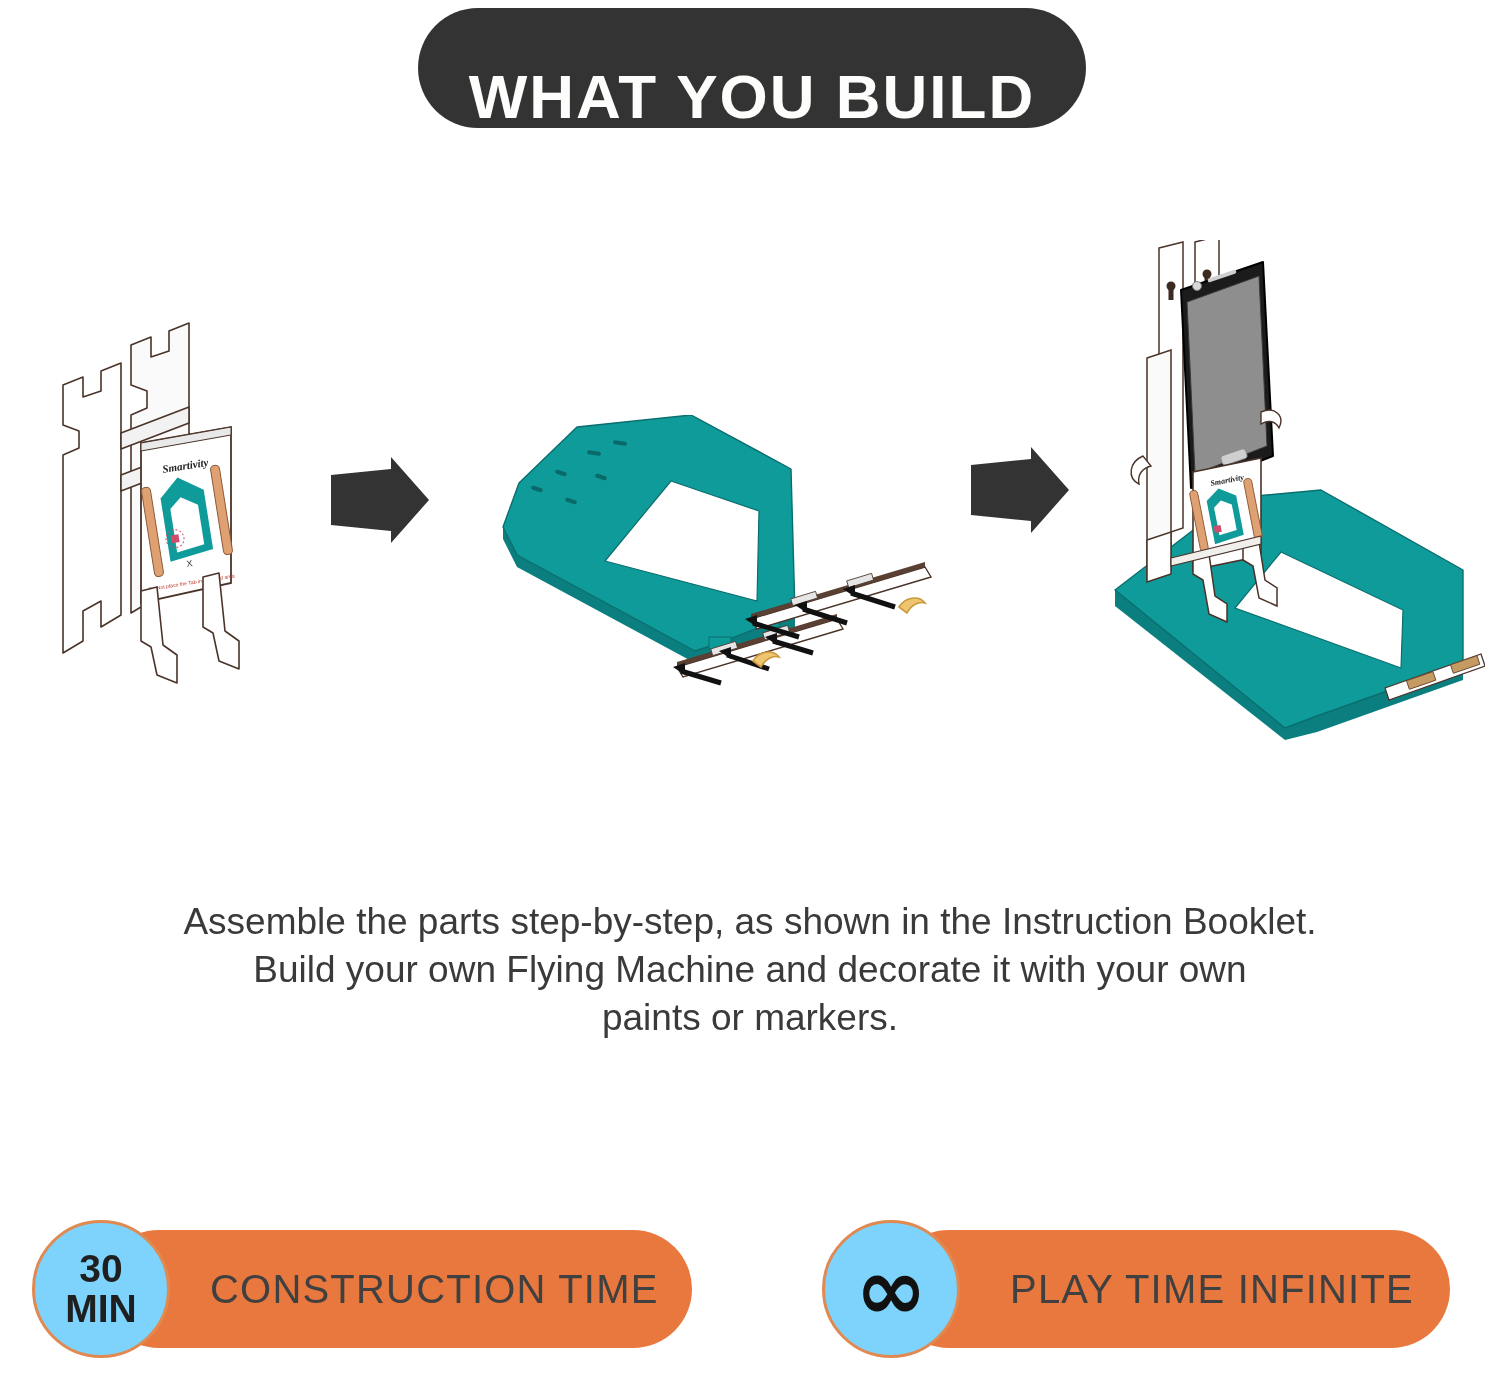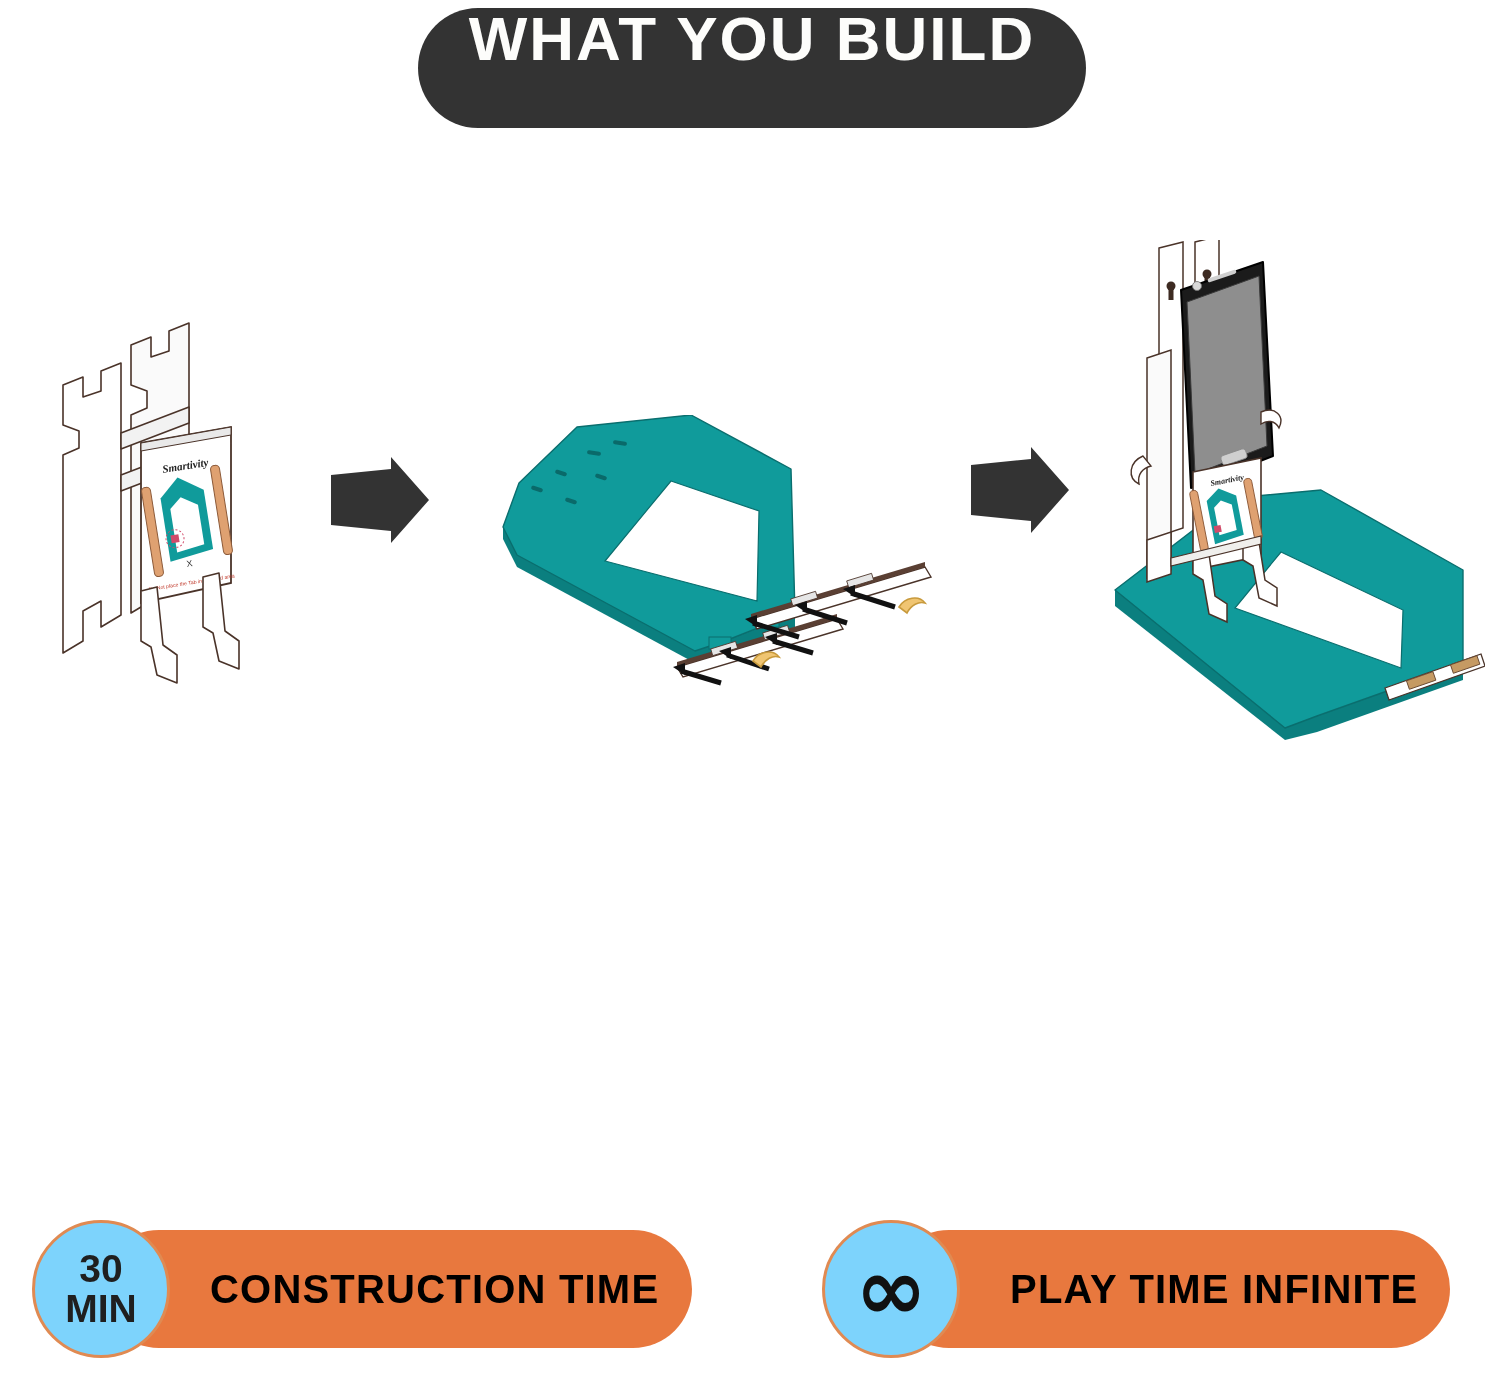--- a/index.html
+++ b/index.html
@@ -19,21 +19,21 @@
   
   #header-pill {
     position: absolute;
     left: 418px;
     top: 8px;
     width: 668px;
     height: 120px;
     background: #333333;
     border-radius: 60px;
     display: flex;
-    align-items: flex-start;
+    align-items: flex-end;
     justify-content: center;
   }
   #header-title {
     color: #fdfdfb;
     font-size: 62px;
     font-weight: bold;
     letter-spacing: 2px;
     font-family: "Liberation Sans", sans-serif;
     line-height: 1;
   }
@@ -90,23 +90,23 @@
     left: 68px;
     top: 0;
     right: 0;
     height: 118px;
     background: #e8783e;
     border-radius: 59px;
     display: flex;
     align-items: center;
   }
   .badge-label {
-    color: #000000;
+    color: #404040;
     font-size: 40px;
-    font-weight: bold;
+    font-weight: normal;
     letter-spacing: 1.2px;
     margin-left: 110px;
     white-space: nowrap;
     font-family: "Liberation Sans", sans-serif;
   }
   #badge-playtime .badge-label { margin-left: 120px; }
 
   .badge-circle {
     position: absolute;
     left: 0;
@@ -324,20 +324,25 @@
           <path d="M108 318 L124 314 L130 356 L142 364 L142 382 L124 374 L118 340 L108 334 Z"></path>
           <path d="M158 306 L174 302 L180 340 L192 348 L192 366 L174 358 L168 326 L158 320 Z"></path>
           <path d="M62 300 L86 292 L86 334 L62 342 Z"></path>
         </g>
 
         <path d="M86 318 L176 296 L176 304 L86 326 Z" fill="#f0efec" stroke="#4a3329" stroke-width="1.2"></path>
       </svg>
     </div>
   </div>
 
+  <div id="description">
+    <span class="dline">Assemble the parts step-by-step, as shown in the Instruction Booklet.</span>
+    <span class="dline">Build your own Flying Machine and decorate it with your own</span>
+    <span class="dline">paints or markers.</span>
+  </div>
 
   <div class="badge" id="badge-construction">
     <div class="badge-pill">
       <span class="badge-label">CONSTRUCTION TIME</span>
     </div>
     <div class="badge-circle">
       <span class="badge-circle-line">30</span>
       <span class="badge-circle-line">MIN</span>
     </div>
   </div>

